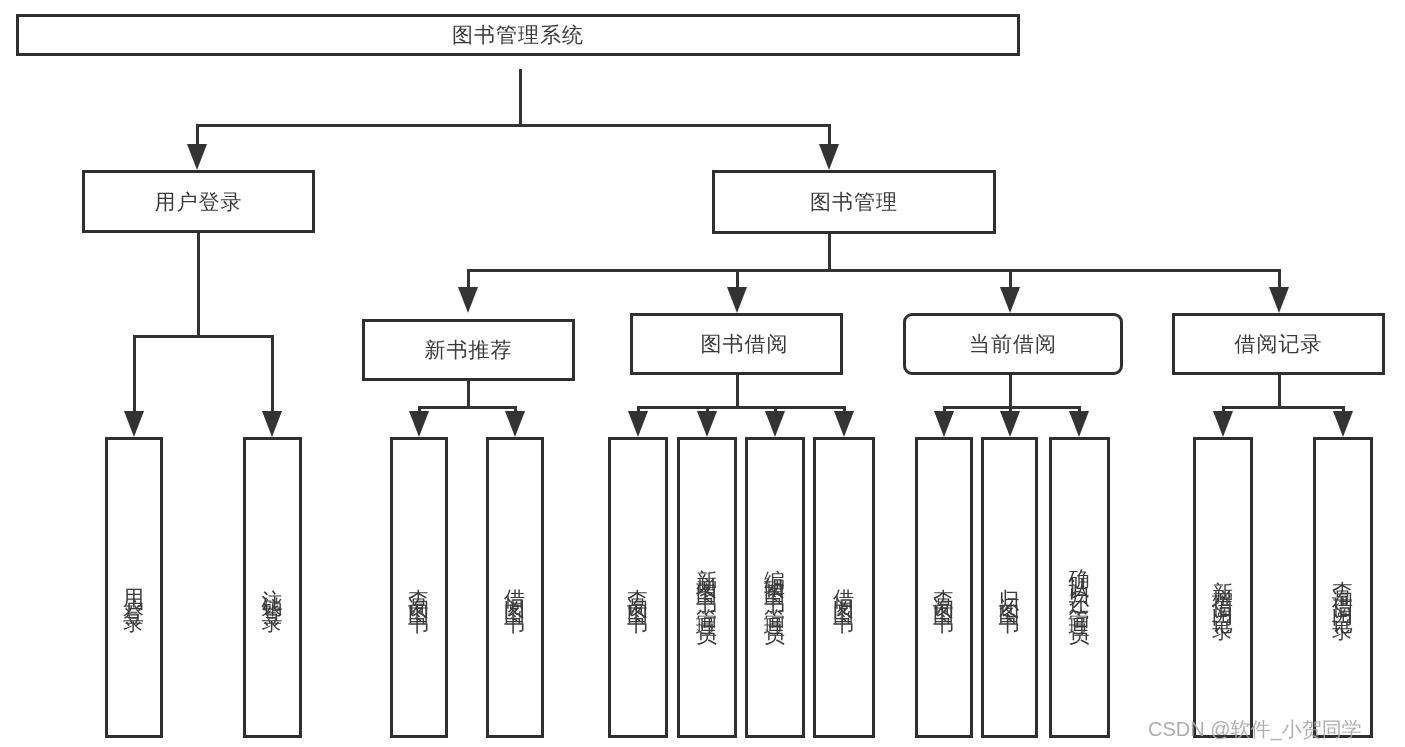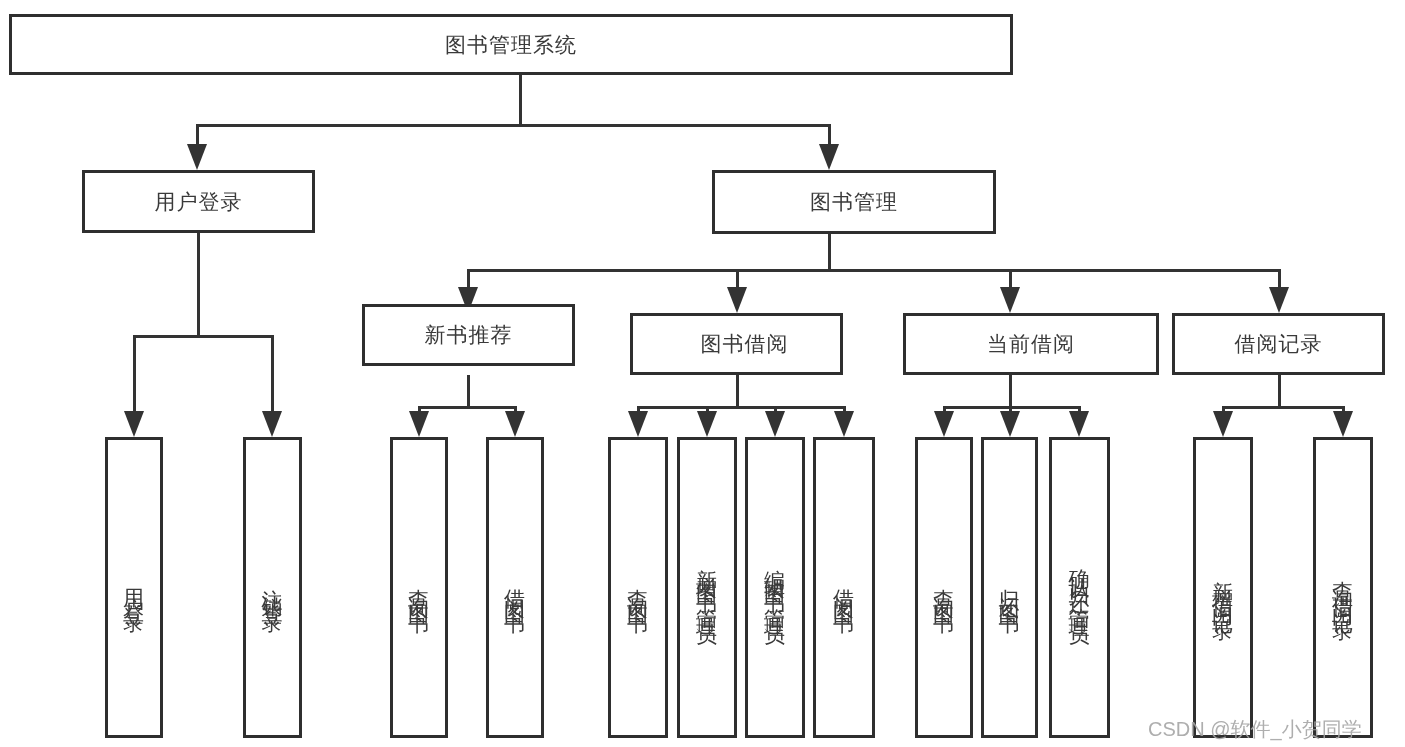--- a/index.html
+++ b/index.html
@@ -109,38 +109,38 @@
   <div class="hl" style="left:943px; top:406px; width:138px;"></div>
   <div class="arrow" style="--x:944px; --f:406px; --t:437px;"></div>
   <div class="arrow" style="--x:1010px; --f:406px; --t:437px;"></div>
   <div class="arrow" style="--x:1079px; --f:406px; --t:437px;"></div>
 
   <div class="vl" style="left:1278px; top:375px; height:34px;"></div>
   <div class="hl" style="left:1222px; top:406px; width:123px;"></div>
   <div class="arrow" style="--x:1223px; --f:406px; --t:437px;"></div>
   <div class="arrow" style="--x:1343px; --f:406px; --t:437px;"></div>
 
-  <div class="node hnode" style="left:9px; top:14px; width:1004px; height:61px;">
+  <div class="node hnode" style="left:16px; top:14px; width:1004px; height:42px;">
     <span>图书管理系统</span>
   </div>
 
   <div class="node hnode" style="left:82px; top:170px; width:233px; height:63px;">
     <span>用户登录</span>
   </div>
   <div class="node hnode" style="left:712px; top:170px; width:284px; height:64px;">
     <span>图书管理</span>
   </div>
 
-  <div class="node hnode" style="left:362px; top:304px; width:213px; height:62px;text-align:center;">
+  <div class="node hnode" style="left:362px; top:319px; width:213px; height:62px;text-align:center;">
     <span>新书推荐</span>
   </div>
   <div class="node hnode" style="left:630px; top:313px; width:213px; height:62px;padding-left:16px;">
     <span>图书借阅</span>
   </div>
-  <div class="node hnode" style="left:903px; top:313px; width:256px; height:62px;">
+  <div class="node hnode" style="left:903px; top:313px; width:220px; height:62px;border-radius:9px;">
     <span>当前借阅</span>
   </div>
   <div class="node hnode" style="left:1172px; top:313px; width:213px; height:62px;">
     <span>借阅记录</span>
   </div>
 
   <div class="node vnode" style="left:105px; top:437px; width:58px; height:301px;">
     <span>用户登录</span>
   </div>
   <div class="node vnode" style="left:243px; top:437px; width:59px; height:301px;">

